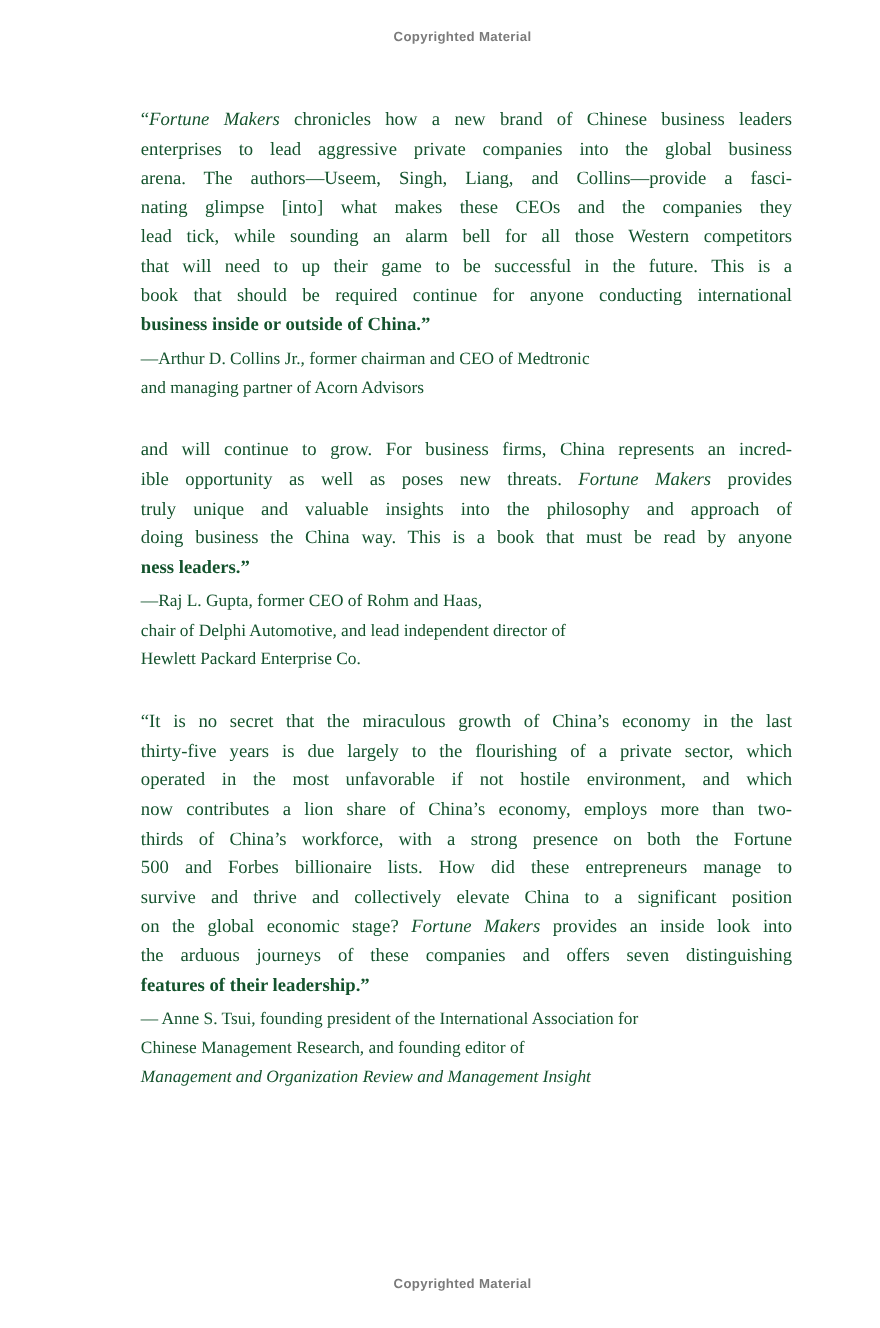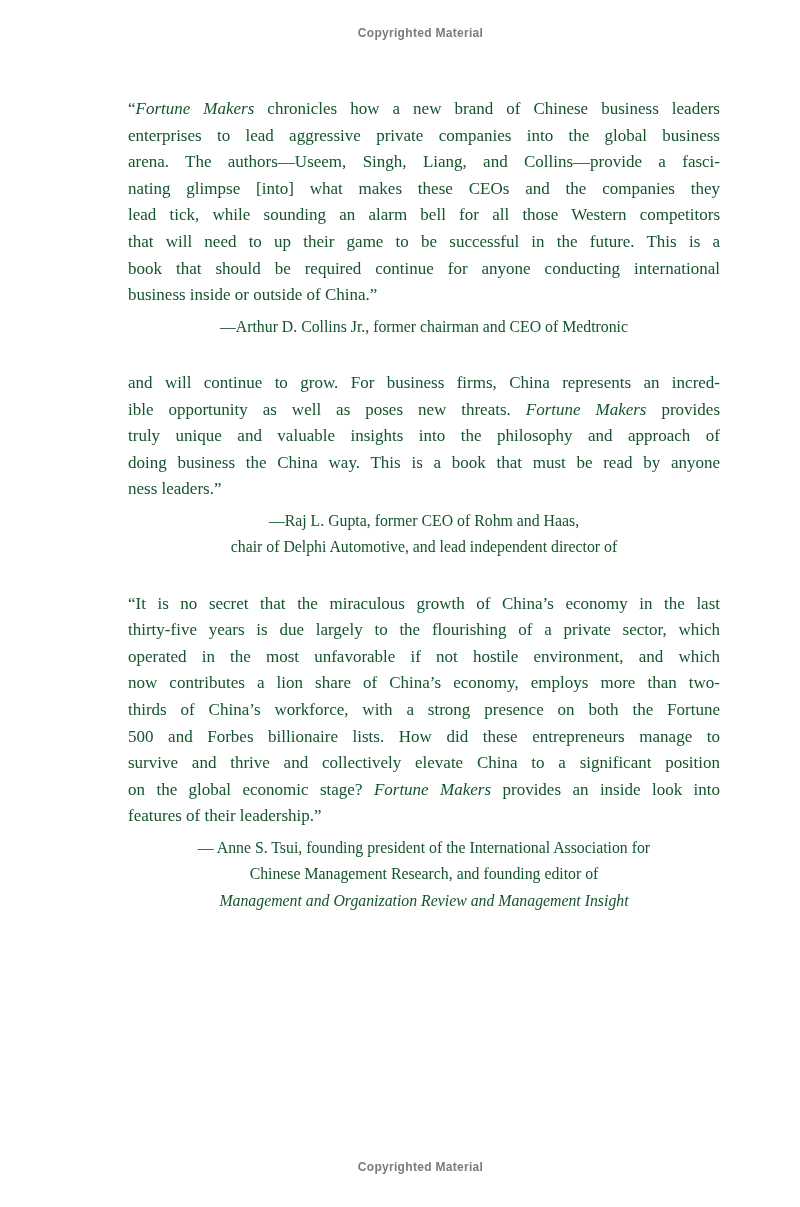--- a/index.html
+++ b/index.html
@@ -45,28 +45,28 @@
     font-size: 17px;
     line-height: 26.6px;
   }
   .quote .line {
     text-align: justify;
     text-align-last: justify;
     white-space: nowrap;
   }
   .quote .line:last-child {
     text-align-last: left;
+    font-weight: bold;
   }
   .attribution {
     margin-top: 5px;
     font-size: 15.8px;
     line-height: 26.3px;
   }
   .attribution .line {
-    text-align: center;
   }
   em { font-style: italic; }
 </style>
 </head>
 <body>
 
 <div class="page">
 
   <div class="banner top">Copyrighted Material</div>
 
@@ -78,47 +78,50 @@
           <div class="line"><span>enterprises to lead aggressive private companies into the global business</span></div>
           <div class="line"><span>arena. The authors—Useem, Singh, Liang, and Collins—provide a fasci-</span></div>
           <div class="line"><span>nating glimpse [into] what makes these CEOs and the companies they</span></div>
           <div class="line"><span>lead tick, while sounding an alarm bell for all those Western competitors</span></div>
           <div class="line"><span>that will need to up their game to be successful in the future. This is a</span></div>
           <div class="line"><span>book that should be required continue for anyone conducting international</span></div>
           <div class="line"><span>business inside or outside of China.”</span></div>
         </div>
       <div class="attribution">
           <div class="line"><span>—Arthur D. Collins Jr., former chairman and CEO of Medtronic</span></div>
+          <div class="line"><span>and managing partner of Acorn Advisors</span></div>
         </div>
     </section>
 
     <section class="endorsement">
       <div class="quote">
           <div class="line"><span>and will continue to grow. For business firms, China represents an incred-</span></div>
           <div class="line"><span>ible opportunity as well as poses new threats. </span><em>Fortune Makers</em><span> provides</span></div>
           <div class="line"><span>truly unique and valuable insights into the philosophy and approach of</span></div>
           <div class="line"><span>doing business the China way. This is a book that must be read by anyone</span></div>
           <div class="line"><span>ness leaders.”</span></div>
         </div>
       <div class="attribution">
           <div class="line"><span>—Raj L. Gupta, former CEO of Rohm and Haas,</span></div>
           <div class="line"><span>chair of Delphi Automotive, and lead independent director of</span></div>
+          <div class="line"><span>Hewlett Packard Enterprise Co.</span></div>
         </div>
     </section>
 
     <section class="endorsement">
       <div class="quote">
           <div class="line"><span>“It is no secret that the miraculous growth of China’s economy in the last</span></div>
           <div class="line"><span>thirty-five years is due largely to the flourishing of a private sector, which</span></div>
           <div class="line"><span>operated in the most unfavorable if not hostile environment, and which</span></div>
           <div class="line"><span>now contributes a lion share of China’s economy, employs more than two-</span></div>
           <div class="line"><span>thirds of China’s workforce, with a strong presence on both the Fortune</span></div>
           <div class="line"><span>500 and Forbes billionaire lists. How did these entrepreneurs manage to</span></div>
           <div class="line"><span>survive and thrive and collectively elevate China to a significant position</span></div>
           <div class="line"><span>on the global economic stage? </span><em>Fortune Makers</em><span> provides an inside look into</span></div>
+          <div class="line"><span>the arduous journeys of these companies and offers seven distinguishing</span></div>
           <div class="line"><span>features of their leadership.”</span></div>
         </div>
       <div class="attribution">
           <div class="line"><span>— Anne S. Tsui, founding president of the International Association for</span></div>
           <div class="line"><span>Chinese Management Research, and founding editor of</span></div>
           <div class="line"><em>Management and Organization Review and Management Insight</em></div>
         </div>
     </section>
 
   </div>

